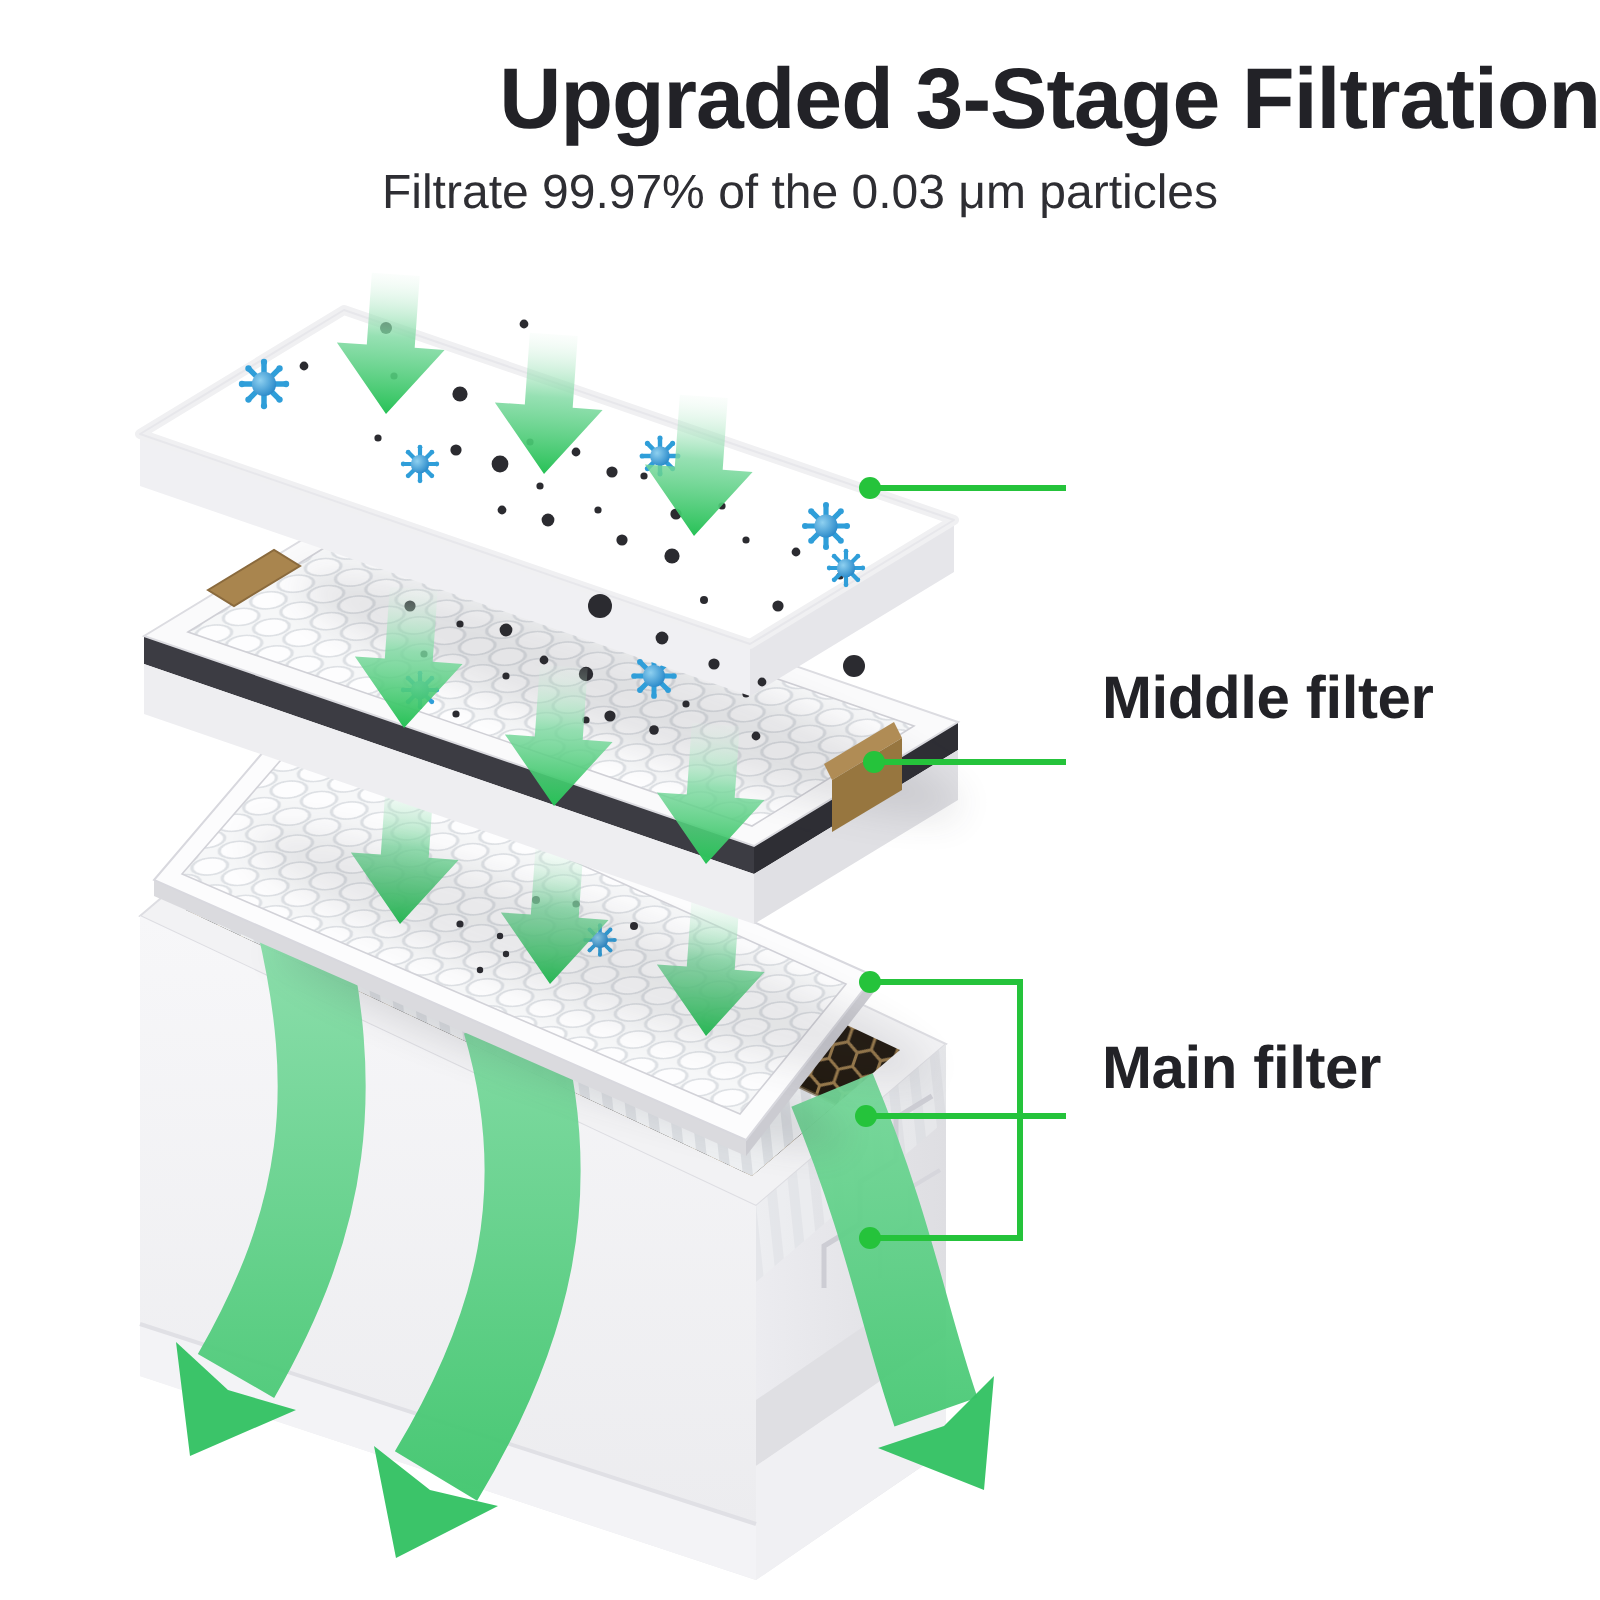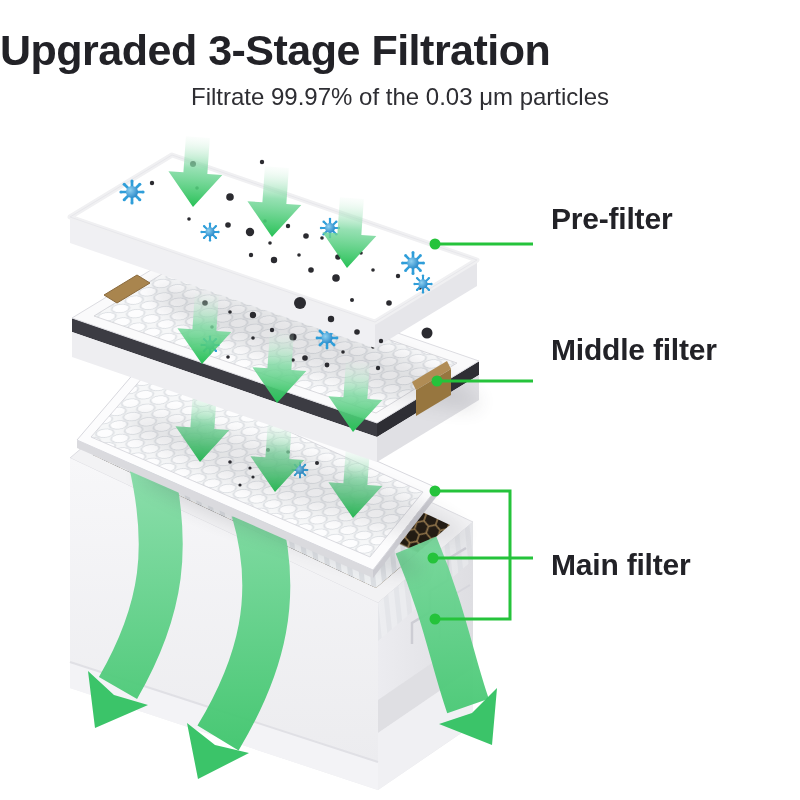--- a/index.html
+++ b/index.html
@@ -1,29 +1,29 @@
 <!DOCTYPE html>
 <html style="--accent-green: #25c33b; --arrow-green: #2cc159; --ribbon-green: #3ac368; --virus-blue: #2f9ed9; --particle-dark: #2b2b30; --tape-tan: #a9854e; --honeycomb-wall: #9a7b4c; --honeycomb-cell: #221a10; --heading-color: #222227; --text-color: #2e2e33;"><head>
 <meta charset="utf-8">
 <style>
   html,body{margin:0;padding:0;background:#ffffff;}
   #stage{position:relative;width:800px;height:800px;background:#fff;overflow:hidden;
          font-family:"Liberation Sans","DejaVu Sans",sans-serif;}
-  .title{position:absolute;left:0;top:26px;width:800px;text-align:left;
+  .title{position:absolute;left:0;top:26px;width:800px;text-align:right;
          font-size:43px;font-weight:700;letter-spacing:-0.5px;color:var(--heading-color,#26262b);}
   .subtitle{position:absolute;left:0;top:83px;width:800px;text-align:center;
          font-size:24px;font-weight:400;color:var(--text-color,#2e2e33);}
   .diagram{position:absolute;left:0;top:0;width:800px;height:800px;}
   .stage-label{position:absolute;left:551px;width:240px;}
   .stage-label h2{margin:0;font-size:30px;font-weight:700;color:var(--heading-color,#1e1e23);letter-spacing:-0.2px;}
   .stage-label p{margin:8px 0 0 0;font-size:18.5px;line-height:1.32;color:var(--text-color,#2e2e33);
          white-space:pre-line;}
   #label-pre{top:202px;}
   #label-middle{top:333px;}
-  #label-main{top:548px;}
+  #label-main{top:518px;}
   .connector{stroke:var(--accent-green,#25c33b);stroke-width:3;fill:none;}
   .connector-dot{fill:var(--accent-green,#25c33b);}
   .dust{fill:var(--particle-dark,#2b2b30);}
   .ribbon{stroke:url(#ribbonGrad);fill:none;opacity:.95;}
   .ribbon-head{fill:#35c264;opacity:.97;}
 </style>
 </head>
 <body>
 
 <div id="stage">
@@ -251,21 +251,20 @@
       <line class="connector" x1="437" y1="381" x2="533" y2="381"></line>
       <circle class="connector-dot" cx="437" cy="381" r="5.5"></circle>
       <path class="connector" d="M435 491 L510 491 L510 619 L435 619 M433 558 L533 558"></path>
       <circle class="connector-dot" cx="435" cy="491" r="5.5"></circle>
       <circle class="connector-dot" cx="433" cy="558" r="5.5"></circle>
       <circle class="connector-dot" cx="435" cy="619" r="5.5"></circle>
     </g>
   </svg>
 
   <div class="stage-label" id="label-pre">
-    <h2>Pre-filter</h2>
   </div>
   <div class="stage-label" id="label-middle">
     <h2>Middle filter</h2>
   </div>
   <div class="stage-label" id="label-main">
     <h2>Main filter</h2>
   </div>
 
 </div>
 

